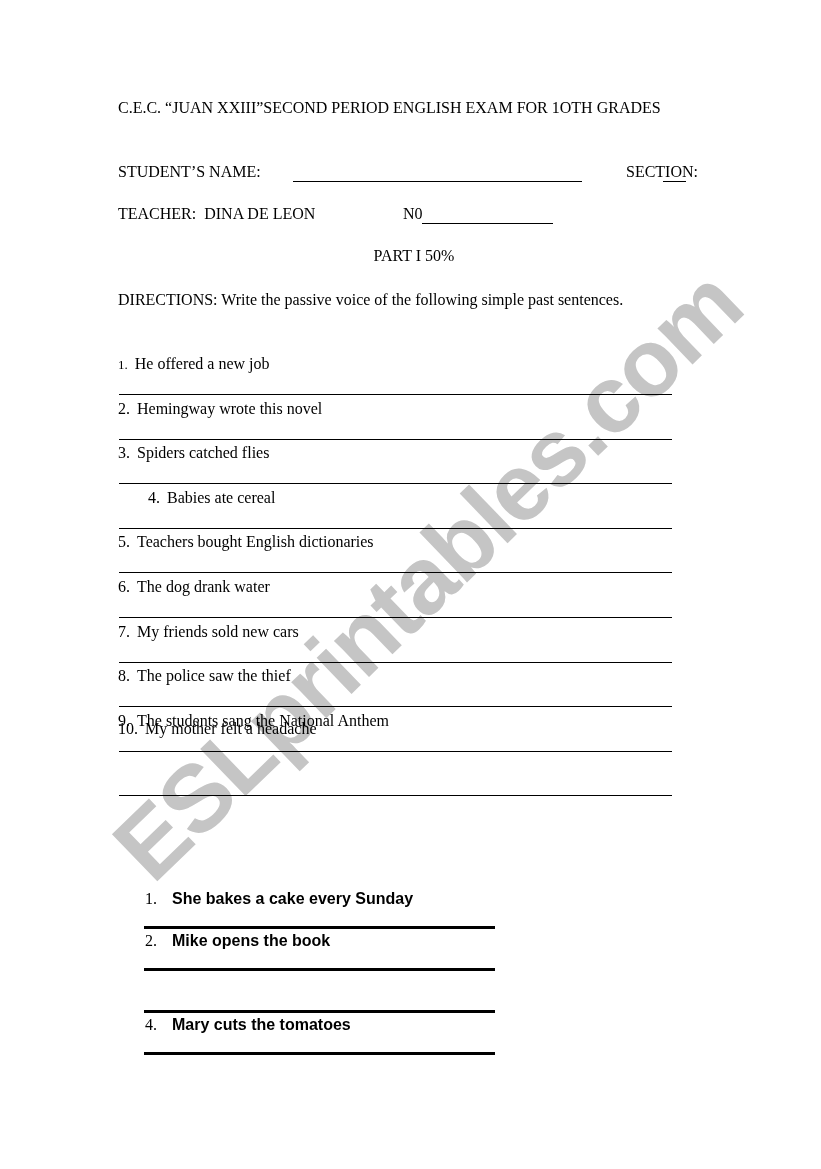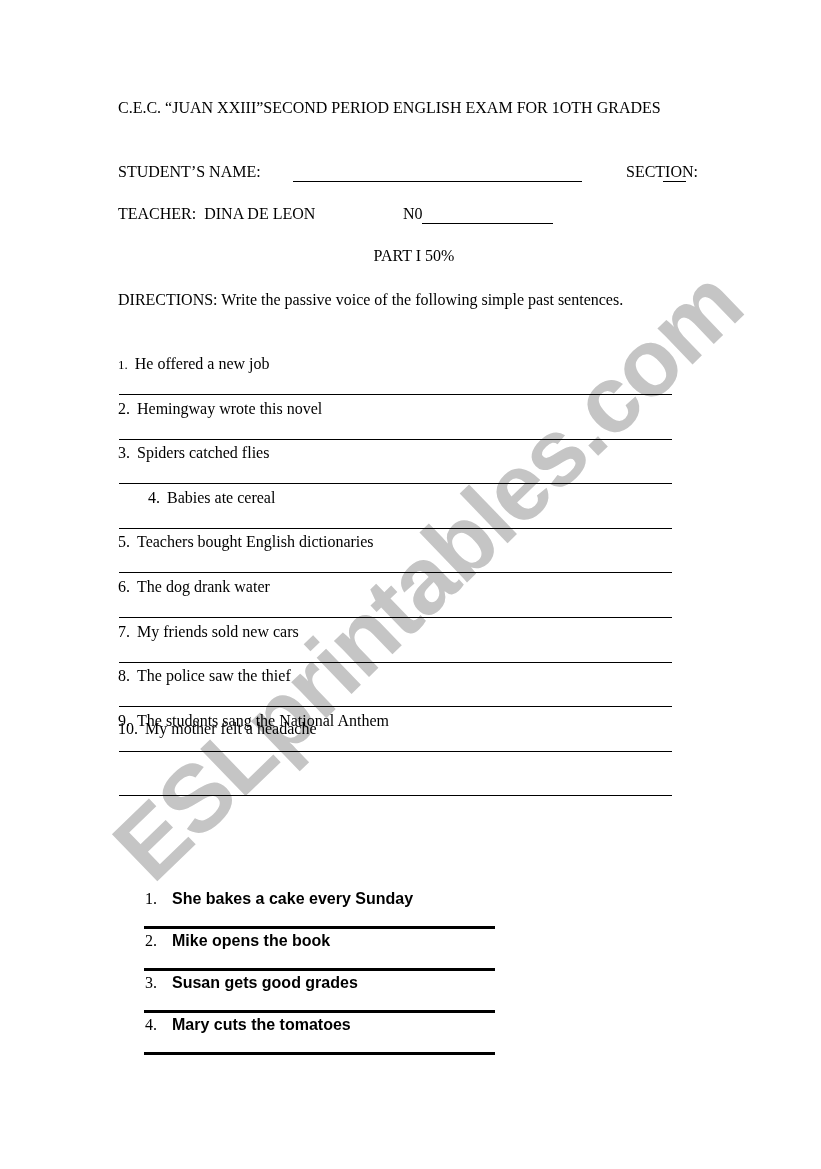--- a/index.html
+++ b/index.html
@@ -149,23 +149,20 @@
     <div class="p2-item" style="top:890px;">
       <span class="num">1.</span><span class="txt">She bakes a cake every Sunday</span>
     </div>
     <div class="p2-line" style="top:926px;"></div>
 
     <div class="p2-item" style="top:932px;">
       <span class="num">2.</span><span class="txt">Mike opens the book</span>
     </div>
     <div class="p2-line" style="top:968px;"></div>
 
-    <div class="p2-item" style="top:974px;">
-      <span class="num">3.</span><span class="txt">Susan gets good grades</span>
-    </div>
     <div class="p2-line" style="top:1010px;"></div>
 
     <div class="p2-item" style="top:1016px;">
       <span class="num">4.</span><span class="txt">Mary cuts the tomatoes</span>
     </div>
     <div class="p2-line" style="top:1052px;"></div>
 
   </div>
 </div>
 

